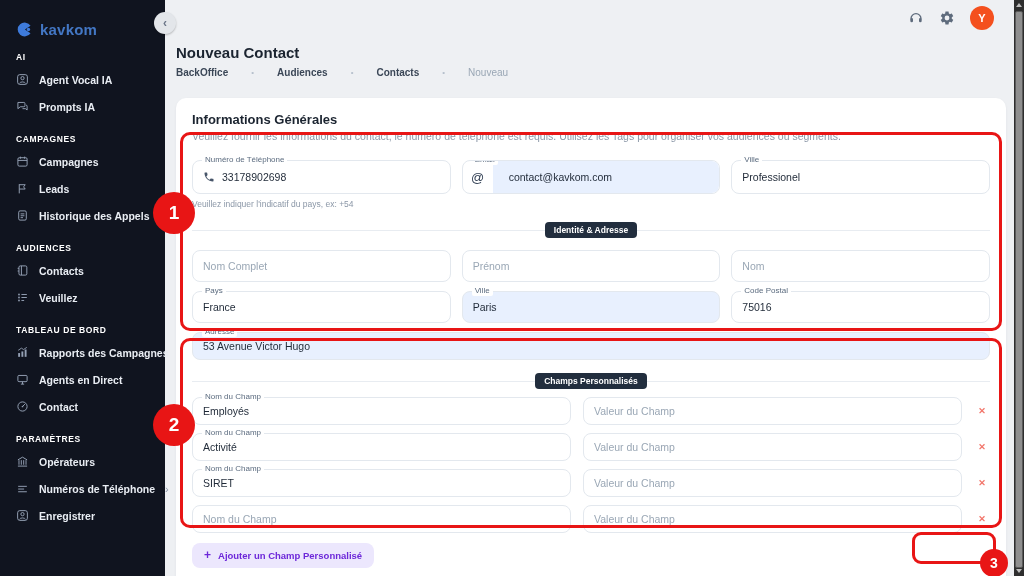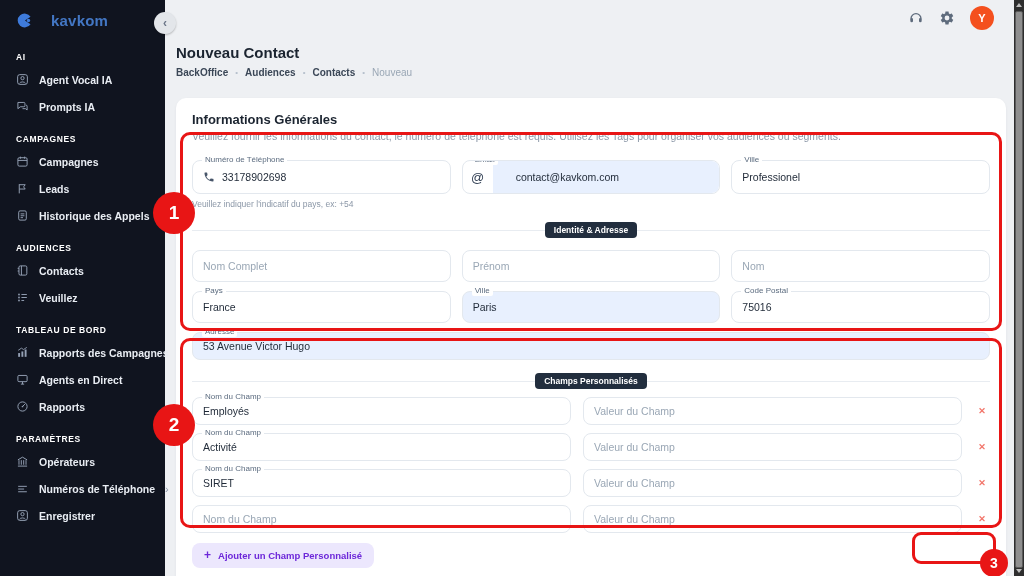--- a/index.html
+++ b/index.html
@@ -2,55 +2,55 @@
 <html style="--annotation: #E81515; --accent_purple: #6D28D9; --avatar_bg: #F4501E; --dark_btn: #273142; --autofill: #E8F0FE; --sidebar_bg: #10141F; --brand_blue: #4377C4;"><head>
 <meta charset="utf-8">
 <style>
   * { margin:0; padding:0; box-sizing:border-box; }
   html,body { width:1024px; height:576px; overflow:hidden; }
   body { font-family:"Liberation Sans", sans-serif; }
   .screen { position:relative; width:1024px; height:576px; background:#eef0f3; display:flex; overflow:hidden; }
 
   
   .sidebar { position:relative; width:165px; height:576px; background:var(--sidebar_bg,#10141f); flex:0 0 165px; padding-top:12px; z-index:2; }
-  .logo-row { display:flex; align-items:flex-start; gap:18px; padding:0 0 0 16px; height:26px; }
+  .logo-row { display:flex; align-items:flex-end; gap:7px; padding:0 0 0 16px; height:26px; }
   .logo-text { color:var(--brand_blue,#4377c4); font-size:15px; font-weight:700; letter-spacing:.2px; }
   .collapse-btn { position:absolute; top:12px; right:-11px; width:22px; height:22px; border-radius:50%; background:#e3e6ea; color:#6b7688; font-size:12px; font-weight:700; display:flex; align-items:center; justify-content:center; box-shadow:0 1px 2px rgba(0,0,0,.25); cursor:pointer; }
   .sec-label { color:#ffffff; font-size:8.5px; font-weight:700; letter-spacing:.6px; margin:14px 0 4px 16px; }
   .side-item { display:flex; align-items:center; gap:10px; padding:7px 12px 7px 16px; cursor:pointer; }
   .side-item .lbl { color:#e9edf3; font-size:10.5px; font-weight:600; white-space:nowrap; }
   .side-item svg { flex:0 0 13px; }
   .side-item .chev { margin-left:auto; color:#8f9aab; font-size:11px; }
 
   
   .main { flex:1; padding:0 18px 0 11px; position:relative; }
   .topbar { height:36px; display:flex; align-items:center; justify-content:flex-end; gap:15px; padding-right:12px; }
   .avatar { width:24px; height:24px; border-radius:50%; background:var(--avatar_bg,#f4501e); color:#fff; font-size:11px; font-weight:700; display:flex; align-items:center; justify-content:center; cursor:pointer; }
   .page-title { font-size:15px; font-weight:700; color:#1b2430; margin-top:8px; }
-  .breadcrumb { display:flex; align-items:center; gap:7px; margin-top:5px; height:12px; font-size:10px; }
+  .breadcrumb { display:flex; align-items:center; gap:23px; margin-top:5px; height:12px; font-size:10px; }
   .breadcrumb .bc { color:#3b4757; font-weight:600; cursor:pointer; }
   .breadcrumb .bc.last { color:#9aa7b5; font-weight:500; cursor:default; }
   .breadcrumb .sep { color:#b6c0cc; font-size:8px; }
 
   .card { margin-top:20px; background:#fff; border-radius:10px; height:560px; box-shadow:0 1px 3px rgba(20,30,50,.06); padding:14px 16px 12px 16px; display:flex; flex-direction:column; }
   .card-title { font-size:13px; font-weight:700; color:#1b2430; }
   .card-sub { font-size:10.5px; color:#8b97a7; margin-top:3px; }
 
   .grid3 { display:grid; grid-template-columns:1fr 1fr 1fr; gap:11px; }
   .row1 { margin-top:18px; }
   .field { position:relative; display:flex; align-items:center; height:34px; border:1px solid #e3e8ee; border-radius:8px; background:#fff; padding:12px 10px; }
   .field.h32 { height:32px; }
   .field.h28 { height:28px; }
   .flabel { position:absolute; top:-6px; left:9px; font-size:8px; color:#5b6b7f; background:#fff; padding:0 3px; border-radius:2px; line-height:10px; white-space:nowrap; z-index:1; }
   .finput { border:none; outline:none; background:transparent; width:100%; font-family:inherit; font-size:10.5px; color:#1f2937; }
   .finput::placeholder { color:#9aa7b5; }
   .field .ficon { display:flex; align-items:center; margin-right:7px; color:#334155; }
   .field.email { padding:0; overflow:hidden; }
   .field.email .iconzone { width:30px; display:flex; align-items:center; justify-content:center; font-size:13px; color:#334155; }
-  .field.email .bluezone { flex:1; height:100%; background:var(--autofill,#e8f0fe); display:flex; align-items:center; padding:0 23px; border-radius:0 7px 7px 0; }
+  .field.email .bluezone { flex:1; height:100%; background:var(--autofill,#e8f0fe); display:flex; align-items:center; padding:0 16px; border-radius:0 7px 7px 0; }
   .field.blue { background:var(--autofill,#e8f0fe); }
   .helper { font-size:8.5px; color:#8b97a7; margin-top:5px; }
 
   .divider { position:relative; height:16px; display:flex; align-items:center; justify-content:center; margin-top:13px; }
   .divider::before { content:""; position:absolute; left:0; right:0; top:50%; height:1px; background:#e8ecf1; }
   .dbadge { position:relative; background:#222e3e; color:#fff; font-size:8.5px; font-weight:700; padding:3px 9px; border-radius:4px; z-index:1; }
 
   .rowA { margin-top:12px; }
   .rowB { margin-top:9px; }
   .adresse-row { margin-top:9px; }
@@ -176,21 +176,21 @@
           <path d="M9 20.5h6M12 16v4.5"></path>
         </svg>
       <span class="lbl">Agents en Direct</span>
     </div>
     <div class="side-item">
       <svg width="13" height="13" viewBox="0 0 24 24" fill="none" stroke="#94A0B4" stroke-width="1.8">
           <circle cx="12" cy="12" r="8.5"></circle>
           <path d="M12 12l4.5-4.5"></path>
           <circle cx="12" cy="12" r="1.6" fill="#94A0B4" stroke="none"></circle>
         </svg>
-      <span class="lbl">Rapports</span>
+      <span class="lbl">Contact</span>
     </div>
 
     <div class="sec-label">PARAMÈTRES</div>
     <div class="side-item">
       <svg width="13" height="13" viewBox="0 0 24 24" fill="none" stroke="#94A0B4" stroke-width="1.8">
           <path d="M3.5 9L12 4l8.5 5"></path>
           <path d="M5.5 9.5V18M9.8 9.5V18M14.2 9.5V18M18.5 9.5V18"></path>
           <path d="M3.5 20.5h17"></path>
         </svg>
       <span class="lbl">Opérateurs</span>

